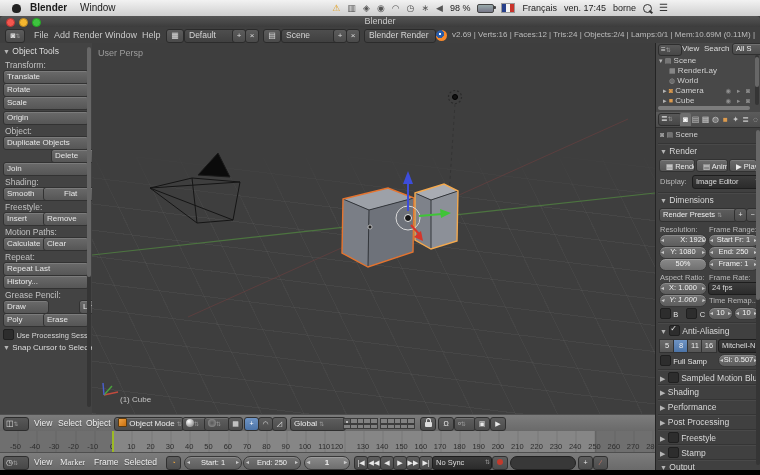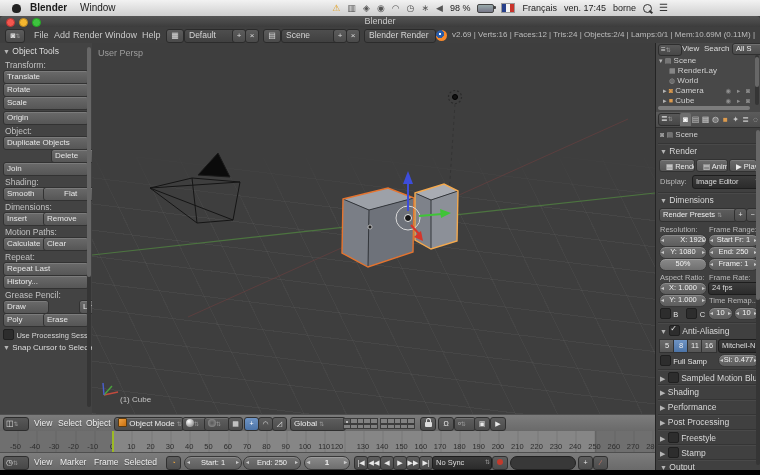--- a/index.html
+++ b/index.html
@@ -194,21 +194,21 @@
     <div class="sbtn" style="left:3px;top:40px;width:78px;">Rotate</div>
     <div class="sbtn" style="left:3px;top:53px;width:78px;">Scale</div>
     <div class="sbtn" style="left:3px;top:68px;width:78px;">Origin</div>
     <div class="shlabel" style="top:83px;">Object:</div>
     <div class="sbtn" style="left:3px;top:93px;width:78px;">Duplicate Objects</div>
     <div class="sbtn" style="left:3px;top:106px;width:78px;margin-left:48px;">Delete</div>
     <div class="sbtn" style="left:3px;top:119px;width:78px;">Join</div>
     <div class="shlabel" style="top:134px;">Shading:</div>
     <div class="sbtn" style="left:3px;top:144px;width:38px;">Smooth</div>
     <div class="sbtn" style="left:43px;top:144px;width:38px;padding-left:20px;">Flat</div>
-    <div class="shlabel" style="top:159px;">Dimensions:</div>
+    <div class="shlabel" style="top:159px;">Freestyle:</div>
     <div class="sbtn" style="left:3px;top:169px;width:38px;">Insert</div>
     <div class="sbtn" style="left:43px;top:169px;width:38px;">Remove</div>
     <div class="shlabel" style="top:184px;">Motion Paths:</div>
     <div class="sbtn" style="left:3px;top:194px;width:38px;">Calculate</div>
     <div class="sbtn" style="left:43px;top:194px;width:38px;">Clear</div>
     <div class="shlabel" style="top:209px;">Repeat:</div>
     <div class="sbtn" style="left:3px;top:219px;width:78px;">Repeat Last</div>
     <div class="sbtn" style="left:3px;top:232px;width:78px;">History...</div>
     <div class="shlabel" style="top:247px;">Grease Pencil:</div>
     <div class="sbtn" style="left:3px;top:257px;width:38px;">Draw</div>
@@ -375,21 +375,21 @@
         <span class="ruler-num" style="left: 613.8px; text-align: center;">260</span>
         <span class="ruler-num" style="left: 633.1px;">270</span>
         <span class="ruler-num" style="left: 652.4px;">280</span>
       </div>
     <div class="cframe" style="left:112px;"></div>
   </div>
 
   <div class="abs hbar" style="top:452px;height:18px;">
     <span class="editorbtn" style="left:3px;top:3px;width:20px;">◷<span class="updn">⇅</span></span>
     <span class="hmenu" style="left:34px;line-height:18px;">View</span>
-    <span class="hmenu" style="left:60px;line-height:18px;">Marker</span>
+    <span class="hmenu" style="left:60px;line-height:18px;font-family:Liberation Serif, serif;">Marker</span>
     <span class="hmenu" style="left:94px;line-height:18px;">Frame</span>
     <span class="hmenu" style="left:124px;line-height:18px;">Selected</span>
     <span class="hbtn" style="left:166px;top:3px;width:13px;color:#e8a33c;">◔</span>
     <span class="pill" style="left:184px;top:3px;width:56px;height:12px;font-size:7.5px;line-height:11px;"><span class="arw" style="left:2px;">◂</span><span>Start: 1</span><span class="arw" style="right:2px;">▸</span></span>
     <span class="pill" style="left:243px;top:3px;width:56px;height:12px;font-size:7.5px;line-height:11px;"><span class="arw" style="left:2px;">◂</span><span>End: 250</span><span class="arw" style="right:2px;">▸</span></span>
     <span class="pill" style="left:304px;top:3px;width:44px;height:12px;font-size:8px;line-height:11px;font-weight:bold;background:linear-gradient(#8a8a8a,#6e6e6e);"><span class="arw" style="left:2px;">◂</span><span>1</span><span class="arw" style="right:2px;">▸</span></span>
     <span id="playback-buttons"><span class="hbtn" style="left: 354px; top: 3px; width: 12px;">|◀</span><span class="hbtn" style="left: 367px; top: 3px; width: 12px;">◀◀</span><span class="hbtn" style="left: 380px; top: 3px; width: 12px;">◀</span><span class="hbtn" style="left: 393px; top: 3px; width: 12px;">▶</span><span class="hbtn" style="left: 406px; top: 3px; width: 12px;">▶▶</span><span class="hbtn" style="left: 419px; top: 3px; width: 12px;">▶|</span></span>
     <span class="ddark" style="left:432px;top:3px;width:52px;height:12px;font-size:7.5px;line-height:11px;"><span>No Sync</span><span class="updn">⇅</span></span>
     <span class="hbtn" style="left:492px;top:3px;width:14px;"><span style="display:inline-block;width:6px;height:6px;border-radius:50%;background:#c33a2c;vertical-align:0px;"></span></span>
     <span class="pill" style="left:510px;top:3px;width:64px;height:12px;background:#383838;box-shadow:none;border-color:#222;"></span>
@@ -455,42 +455,42 @@
       <span class="pill" style="left:3px;top:122px;width:46px;height:11px;font-size:7.5px;line-height:10px;text-align:right;"><span class="arw" style="left:1px;">◂</span><span>X: 1920</span><span class="arw" style="right:1px;">▸</span></span>
       <span class="pill" style="left:52px;top:122px;width:49px;height:11px;font-size:7.5px;line-height:10px;"><span class="arw" style="left:1px;">◂</span><span>Start Fr: 1</span><span class="arw" style="right:1px;">▸</span></span>
       <span class="pill" style="left:3px;top:134px;width:46px;height:11px;font-size:7.5px;line-height:10px;"><span class="arw" style="left:1px;">◂</span><span>Y: 1080</span><span class="arw" style="right:1px;">▸</span></span>
       <span class="pill" style="left:52px;top:134px;width:49px;height:11px;font-size:7.5px;line-height:10px;"><span class="arw" style="left:1px;">◂</span><span>End: 250</span><span class="arw" style="right:1px;">▸</span></span>
       <span class="pill" style="left:3px;top:146px;width:46px;height:11px;font-size:7.5px;line-height:10px;background:linear-gradient(#8a8a8a,#707070);"><span>50%</span></span>
       <span class="pill" style="left:52px;top:146px;width:49px;height:11px;font-size:7.5px;line-height:10px;"><span class="arw" style="left:1px;">◂</span><span>Frame: 1</span><span class="arw" style="right:1px;">▸</span></span>
       <span class="plabel" style="left:4px;top:161px;">Aspect Ratio:</span>
       <span class="plabel" style="left:53px;top:161px;">Frame Rate:</span>
       <span class="pill" style="left:3px;top:170px;width:46px;height:11px;font-size:7.5px;line-height:10px;"><span class="arw" style="left:1px;">◂</span><span>X: 1.000</span><span class="arw" style="right:1px;">▸</span></span>
       <span class="ddark" style="left:52px;top:170px;width:49px;height:11px;line-height:10px;font-size:7.5px;"><span>24 fps</span><span class="updn">⇅</span></span>
-      <span class="pill" style="left:3px;top:182px;width:46px;height:11px;font-size:7.5px;line-height:10px;"><span class="arw" style="left:1px;">◂</span><span>Y: 1.000</span><span class="arw" style="right:1px;">▸</span></span>
+      <span class="pill" style="left:3px;top:182px;width:46px;height:11px;font-size:7.5px;line-height:10px;font-style:italic;"><span class="arw" style="left:1px;">◂</span><span>Y: 1.000</span><span class="arw" style="right:1px;">▸</span></span>
       <span class="plabel" style="left:53px;top:184px;">Time Remap...</span>
       <span style="position:absolute;left:4px;top:196px;">
         <span class="cb"></span> <span class="cblabel">B</span>
         <span class="cb" style="margin-left:6px;"></span> <span class="cblabel">C</span>
       </span>
       <span class="pill" style="left:52px;top:195px;width:23px;height:11px;font-size:7.5px;line-height:10px;"><span class="arw" style="left:1px;">◂</span><span>10</span><span class="arw" style="right:1px;">▸</span></span>
       <span class="pill" style="left:78px;top:195px;width:23px;height:11px;font-size:7.5px;line-height:10px;"><span class="arw" style="left:1px;">◂</span><span>10</span><span class="arw" style="right:1px;">▸</span></span>
       <div class="psep" style="top:210px;"></div>
 
       <div class="psec" style="top:213px;"><span class="caret">▼</span> <span class="cb on"></span> <span>Anti-Aliasing</span></div>
       <span style="position:absolute;left:3px;top:227px;">
         <span class="samp" style="left:0;">5</span>
         <span class="samp sel" style="left:14px;">8</span>
         <span class="samp" style="left:28px;">11</span>
         <span class="samp" style="left:42px;">16</span>
       </span>
       <span class="ddark" style="left:62px;top:227px;width:39px;height:12px;line-height:11px;font-size:7.5px;"><span>Mitchell-N</span><span class="updn">⇅</span></span>
       <span style="position:absolute;left:4px;top:243px;white-space:nowrap;">
         <span class="cb"></span> <span class="cblabel">Full Samp</span>
       </span>
-      <span class="pill" style="left:62px;top:242px;width:39px;height:11px;font-size:7.5px;line-height:10px;"><span class="arw" style="left:1px;">◂</span><span>Si: 0.477</span><span class="arw" style="right:1px;">▸</span></span>
+      <span class="pill" style="left:62px;top:242px;width:39px;height:11px;font-size:7.5px;line-height:10px;"><span class="arw" style="left:1px;">◂</span><span>Si: 0.507</span><span class="arw" style="right:1px;">▸</span></span>
       <div class="psep" style="top:257px;"></div>
 
       <div class="psec" style="top:260px;"><span class="caret">▶</span> <span class="cb"></span> <span>Sampled Motion Blur</span></div>
       <div class="psep" style="top:272px;"></div>
       <div class="psec" style="top:275px;"><span class="caret">▶</span> <span>Shading</span></div>
       <div class="psep" style="top:287px;"></div>
       <div class="psec" style="top:290px;"><span class="caret">▶</span> <span>Performance</span></div>
       <div class="psep" style="top:302px;"></div>
       <div class="psec" style="top:305px;"><span class="caret">▶</span> <span>Post Processing</span></div>
       <div class="psep" style="top:317px;"></div>

